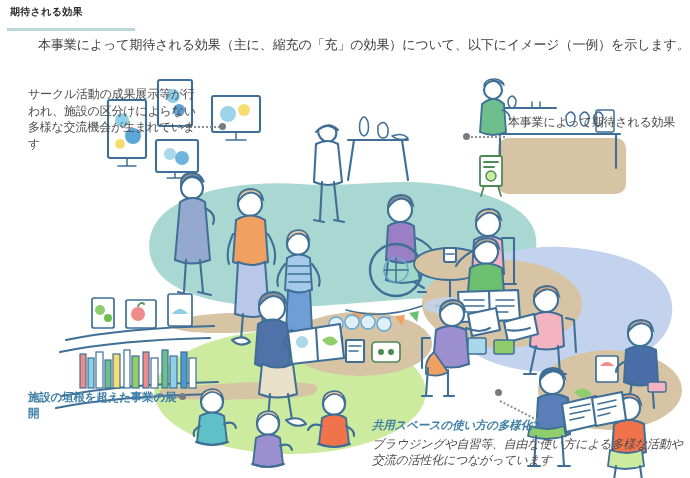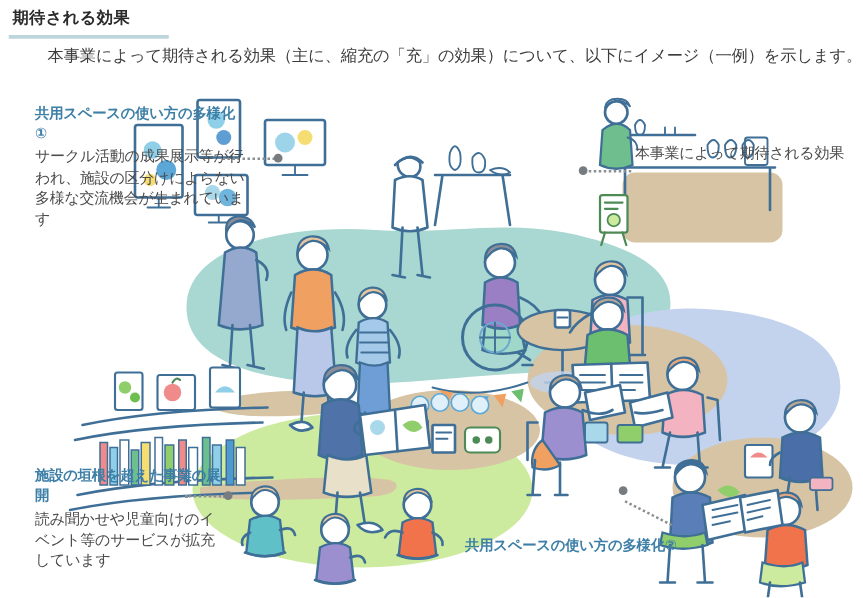--- a/index.html
+++ b/index.html
@@ -15,21 +15,21 @@
     font-family: "Liberation Sans", "DejaVu Sans", sans-serif;
     color: #4a4a4a;
     -webkit-font-smoothing: antialiased;
   }
 
   
   .page-title {
     position: absolute;
     left: 10px;
     top: 5px;
-    font-size: 13px;
+    font-size: 10px;
     font-weight: bold;
     color: #2b2b2b;
     letter-spacing: .3px;
     white-space: nowrap;
   }
   .title-rule {
     position: absolute;
     left: 7px;
     top: 28px;
     width: 128px;
@@ -58,22 +58,22 @@
   .callout .c-body {
     color: #4b4b4b;
     font-size: 12px;
     line-height: 1.38;
     letter-spacing: -0.2px;
     margin-top: 2px;
   }
 
   #callout-1 { left: 28px;  top: 84px;  width: 168px; }
   #callout-2 { left: 508px; top: 112px; width: 180px; }
-  #callout-3 { left: 28px;  top: 374px; width: 150px; }
-  #callout-4 { left: 372px; top: 430px; width: 316px; }
+  #callout-3 { left: 28px;  top: 390px; width: 150px; }
+  #callout-4 { left: 372px; top: 418px; width: 316px; font-style: italic; }
 
   
   .connector { position: absolute; }
   .dot {
     position: absolute;
     width: 7px; height: 7px;
     border-radius: 50%;
     background: #777c80;
   }
   .dotline {
@@ -422,28 +422,27 @@
 <div class="connector">
   <div class="dotline" style="left:148px; top:396px; width:32px;"></div>
   <div class="dot" style="left:179px; top:393px;"></div>
 </div>
 <div class="connector">
   <div class="dot" style="left:495px; top:389px;"></div>
   <div class="dotline" style="left:500px; top:400px; width:42px; transform:rotate(27deg); transform-origin:left center;"></div>
 </div>
 
 <div class="callout" id="callout-1">
-  <div class="c-head">共用スペースの使い方の多様化①</div>
   <div class="c-body">サークル活動の成果展示等が行われ、施設の区分けによらない多様な交流機会が生まれています</div>
 </div>
 
 <div class="callout" id="callout-2">
   <div class="c-body">本事業によって期待される効果</div>
 </div>
 
 <div class="callout" id="callout-3">
   <div class="c-head">施設の垣根を超えた事業の展開</div>
-  <div class="c-body">読み聞かせや児童向けのイベント等のサービスが拡充しています</div>
 </div>
 
 <div class="callout" id="callout-4">
   <div class="c-head">共用スペースの使い方の多様化②</div>
+  <div class="c-body">ブラウジングや自習等、自由な使い方による多様な活動や交流の活性化につながっています</div>
 </div>
 
 </body></html>

